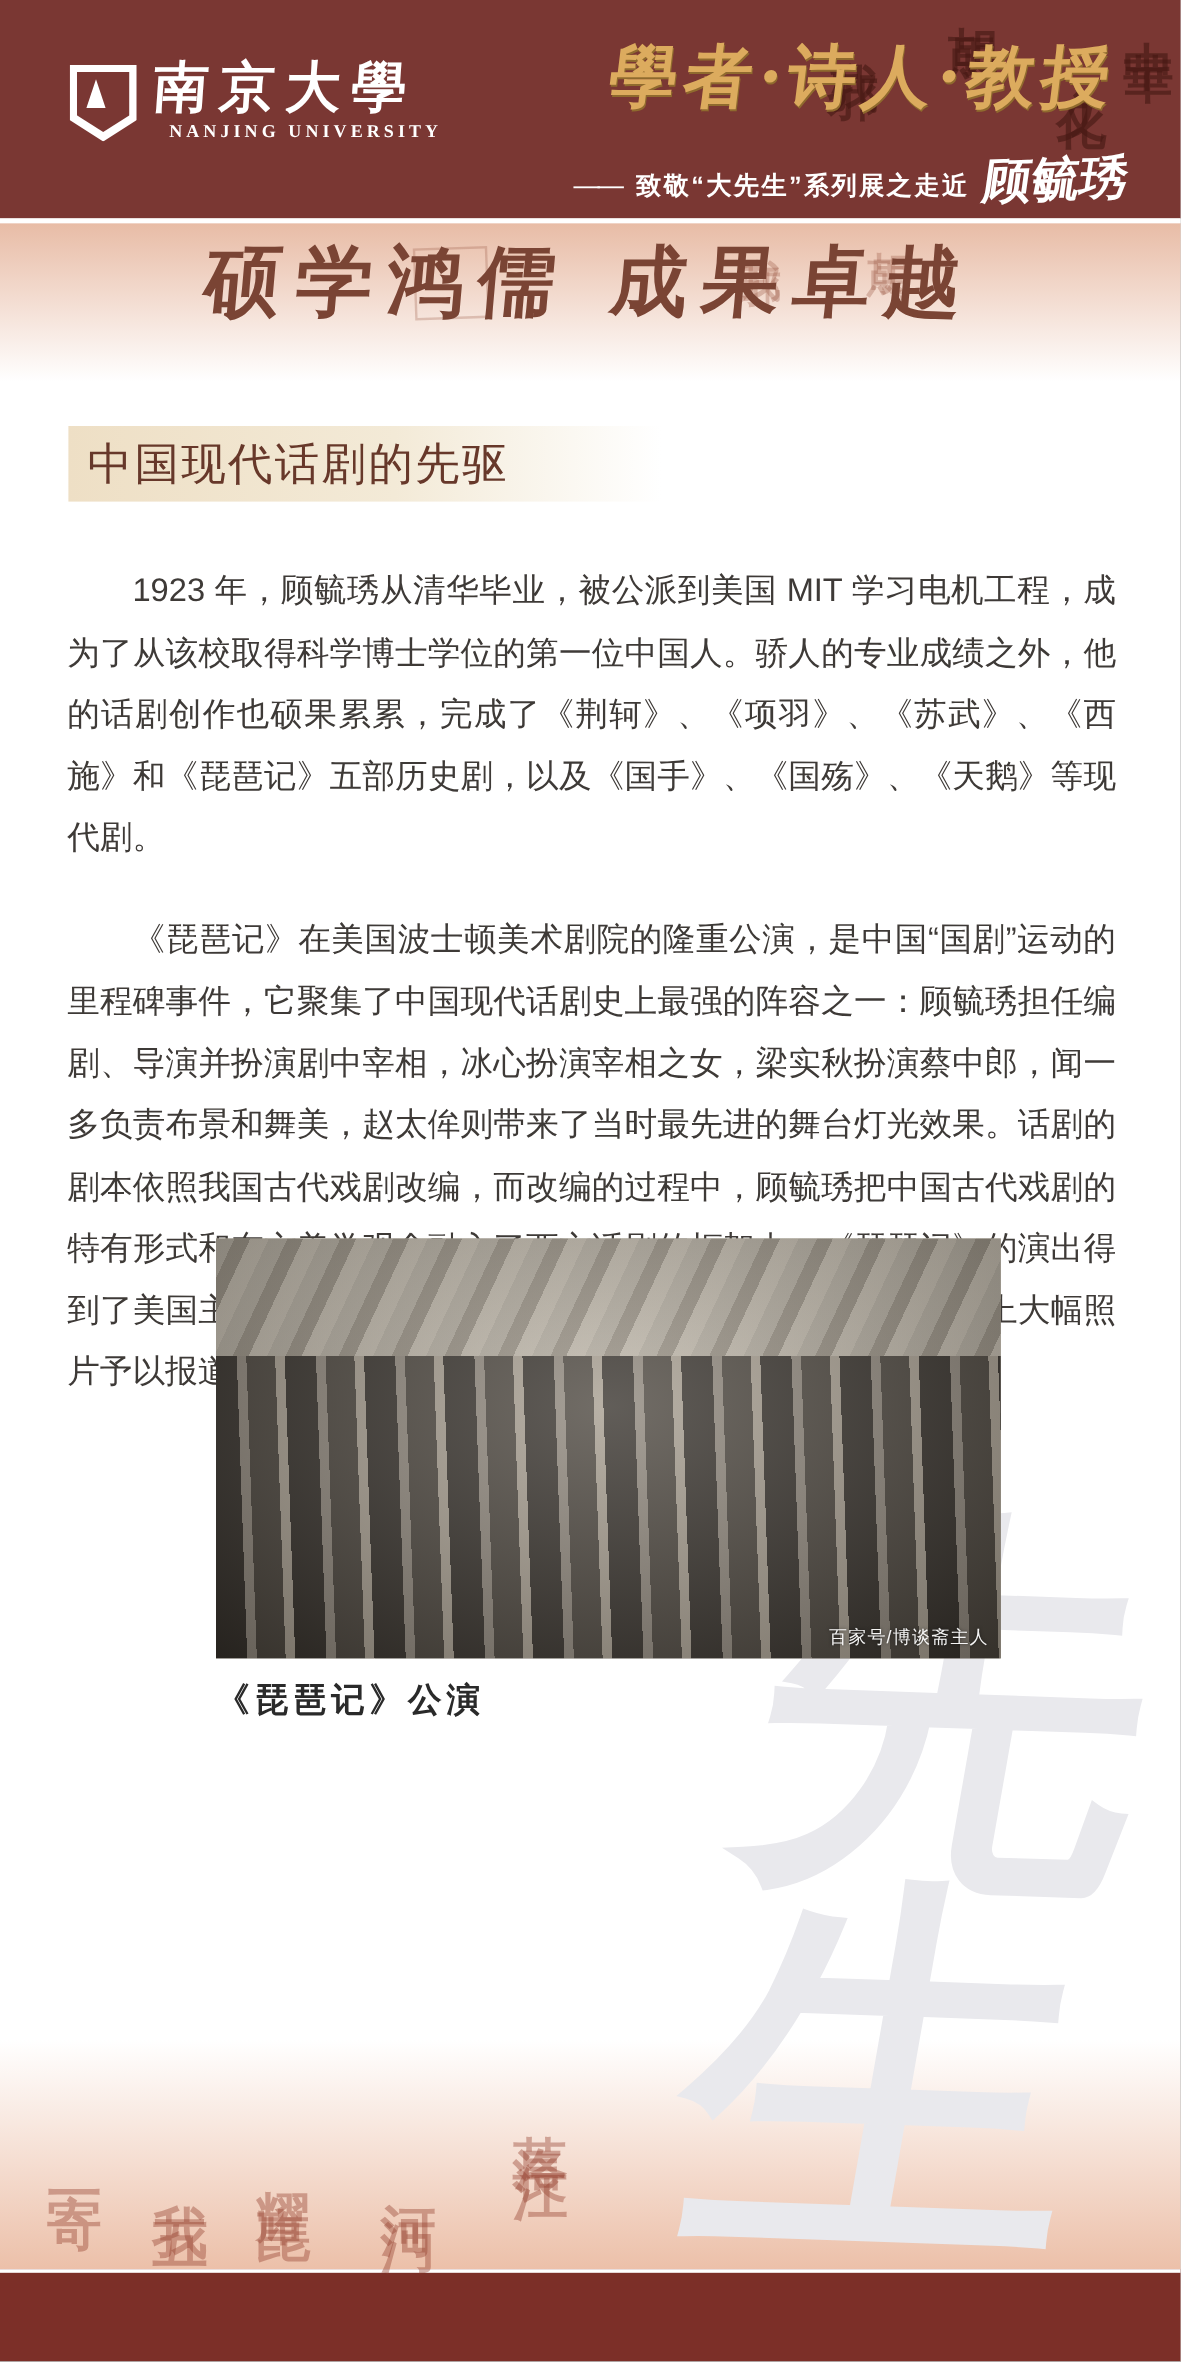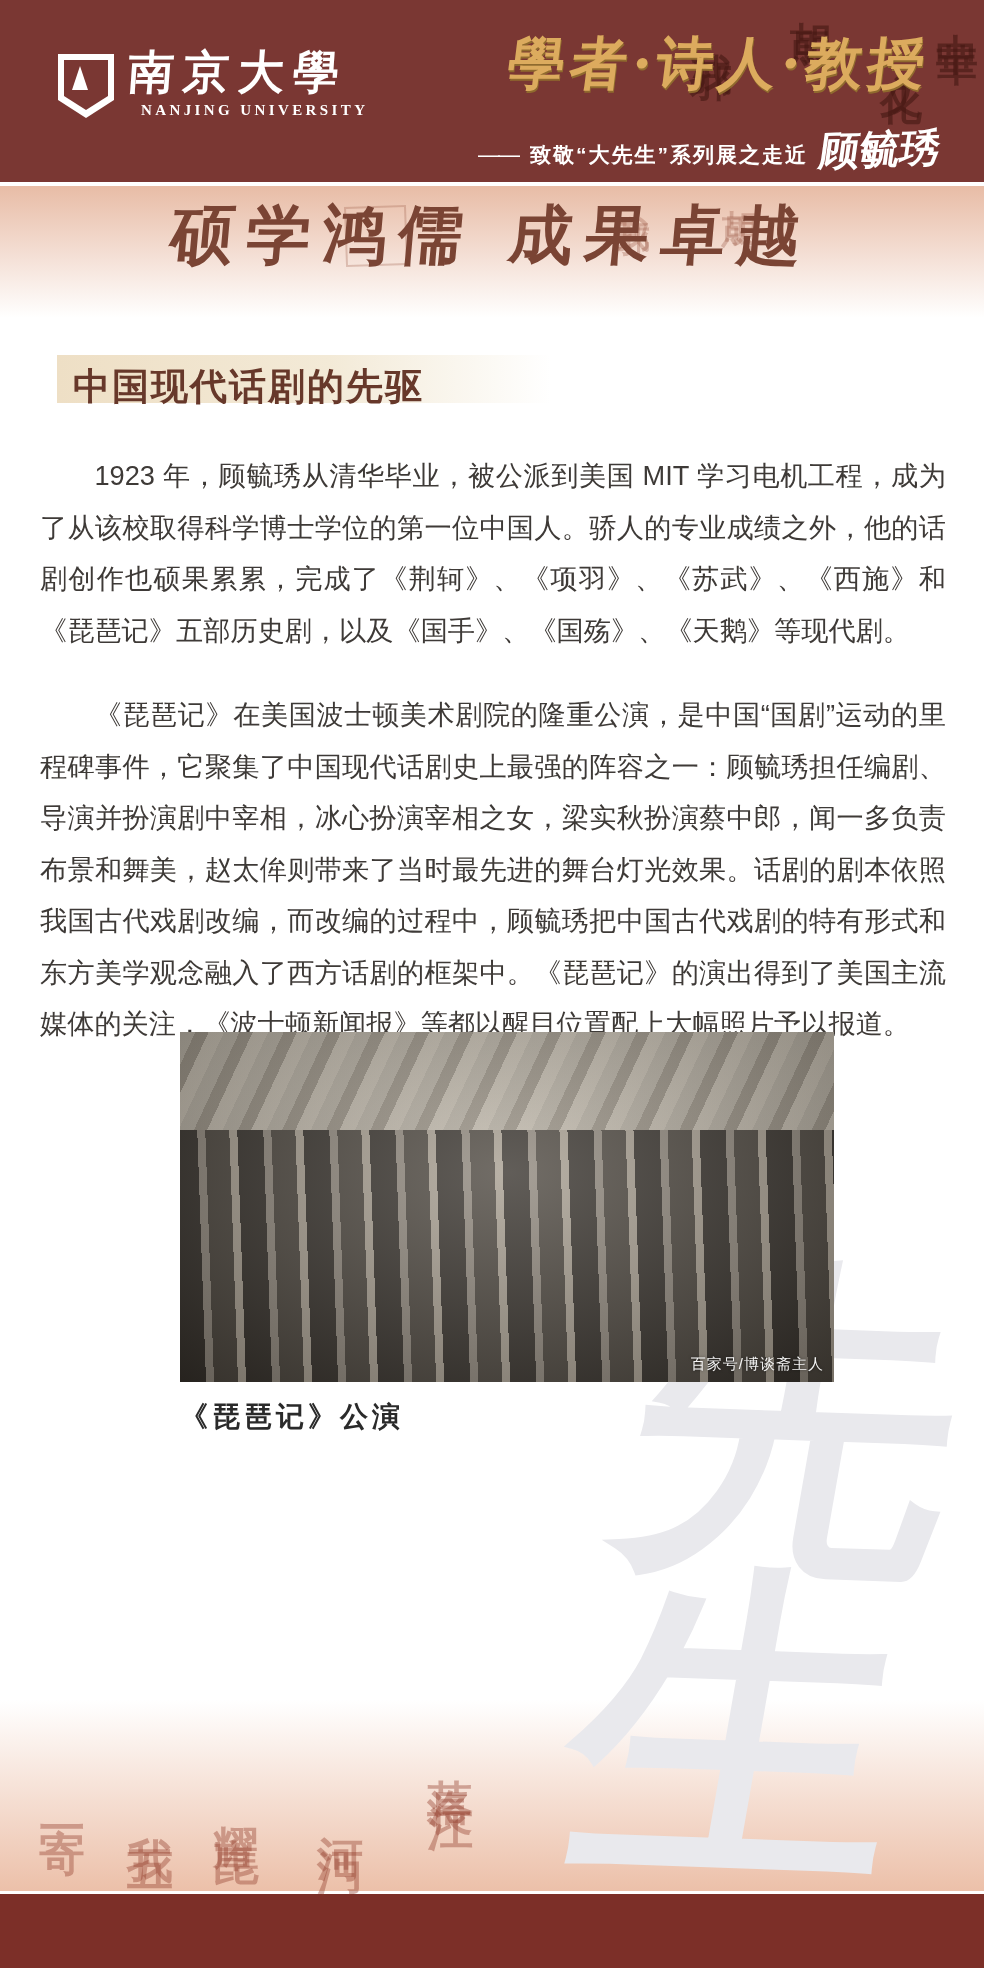--- a/index.html
+++ b/index.html
@@ -36,29 +36,29 @@
           background:linear-gradient(#e8bca6,rgba(255,255,255,0));z-index:0;}
   .grad-col{position:absolute;writing-mode:vertical-rl;font-family:"DejaVu Serif","Liberation Serif",serif;
           font-weight:bold;color:rgba(150,80,60,.30);font-size:36px;letter-spacing:8px;z-index:1;}
   .seal{position:absolute;left:345px;top:206px;width:58px;height:56px;border:2px solid rgba(160,95,75,.30);
           transform:rotate(-2deg);z-index:1;}
   .page-title{position:absolute;left:0;top:192px;width:984px;text-align:center;z-index:2;
           font-size:64px;font-weight:bold;color:#7a4434;letter-spacing:12px;transform:skewX(-5deg);
           font-family:"DejaVu Serif","Liberation Serif",serif;}
 
   
-  .section-head{position:absolute;left:57px;top:355px;width:478px;height:48px;line-height:63px;z-index:2;
-          padding-left:16px;font-size:37px;font-weight:bold;color:#67382a;letter-spacing:2px;
+  .section-head{position:absolute;left:57px;top:355px;width:478px;height:63px;line-height:63px;z-index:2;
+          padding-left:16px;font-size:37px;font-weight:normal;color:#67382a;letter-spacing:2px;
           font-family:"DejaVu Serif","Liberation Serif",serif;
           background:linear-gradient(90deg,#eedfc5 0%,#f3ead7 55%,rgba(243,234,215,0) 100%);}
 
   
   .article{position:absolute;left:40px;top:450px;width:906px;z-index:2;
           font-size:27.2px;line-height:51.5px;color:#3e3a37;text-align:justify;}
-  .article p{margin:0;text-indent:2em;}
+  .article p{margin:16px;text-indent:2em;}
   .article p + p{margin-top:33px;}
 
   
   .photo{position:absolute;left:180px;top:1032px;width:654px;height:350px;z-index:3;
           background:linear-gradient(#9b9487,#6e675c);overflow:hidden;text-align:right;}
   .photo-trees{position:absolute;left:0;top:0;width:100%;height:45%;opacity:.85;
           background:repeating-linear-gradient(115deg,#b6afa2 0 14px,#968e81 14px 26px,#c6beb0 26px 40px);}
   .photo-people{position:absolute;left:0;top:28%;width:100%;height:72%;
           background:repeating-linear-gradient(88deg,#35302a 0 26px,#8d857a 26px 34px,#4a443c 34px 58px,#a59c8e 58px 66px);}
   .photo-shade{position:absolute;left:0;top:0;width:100%;height:100%;

